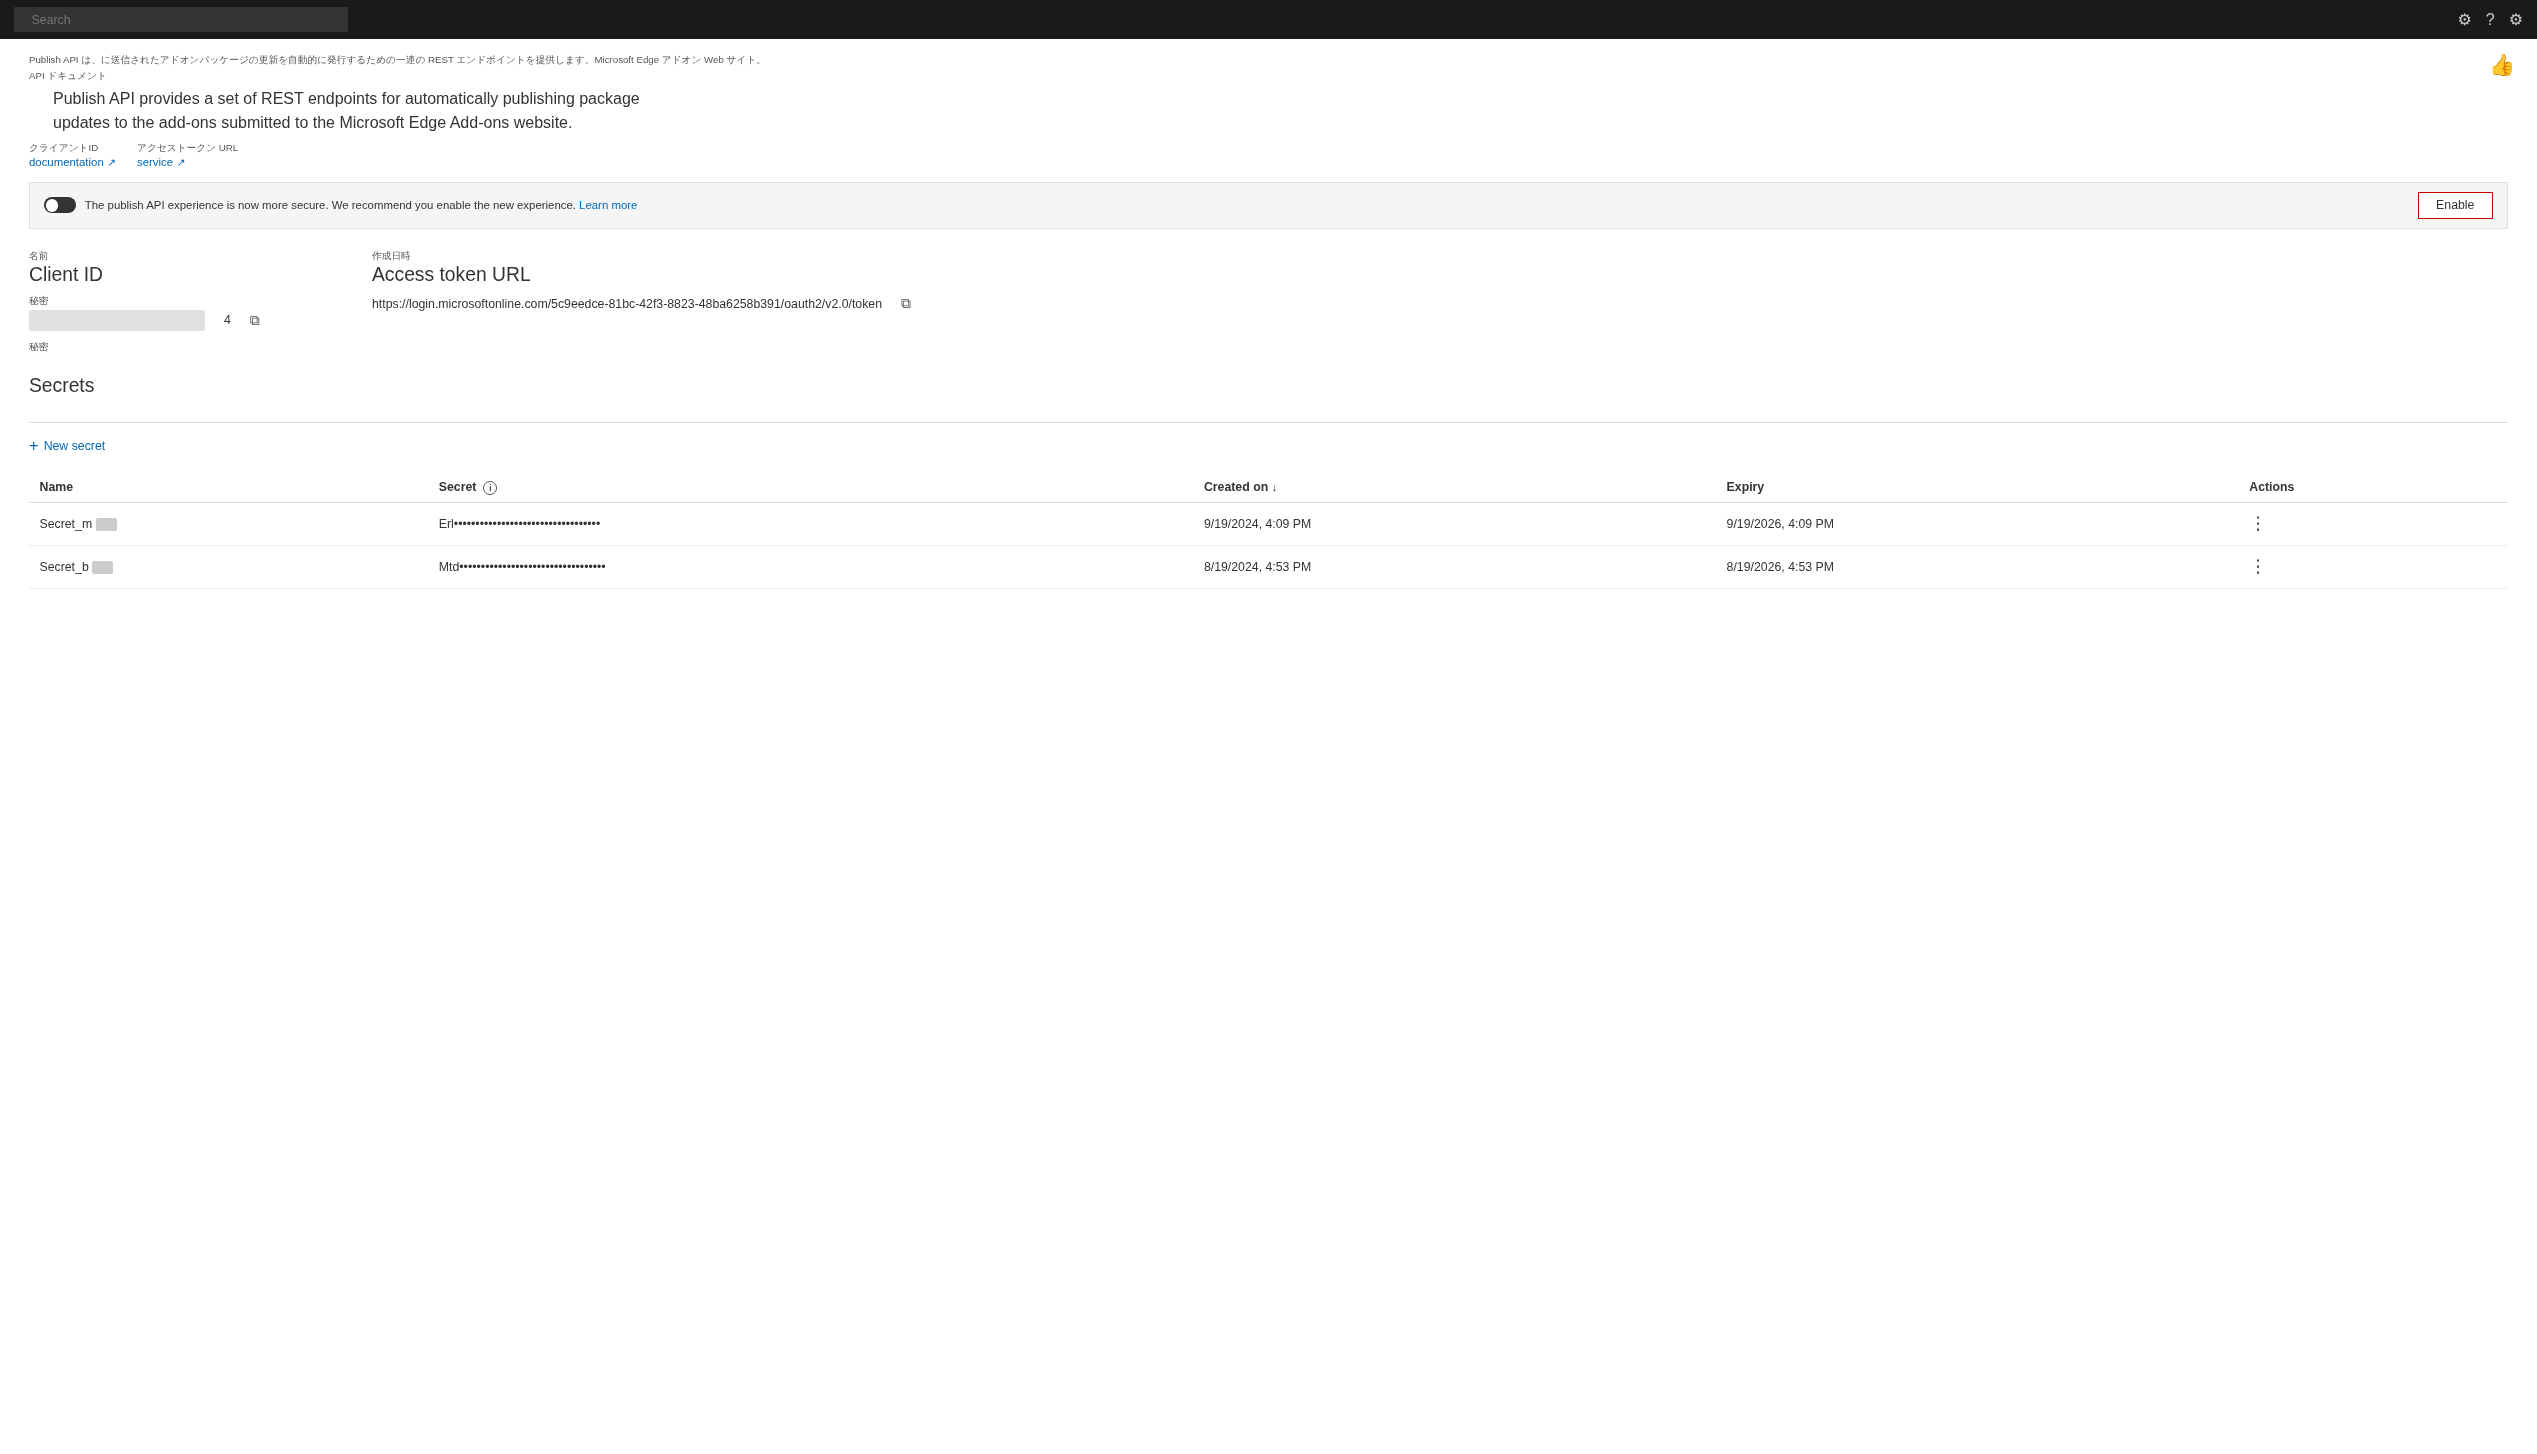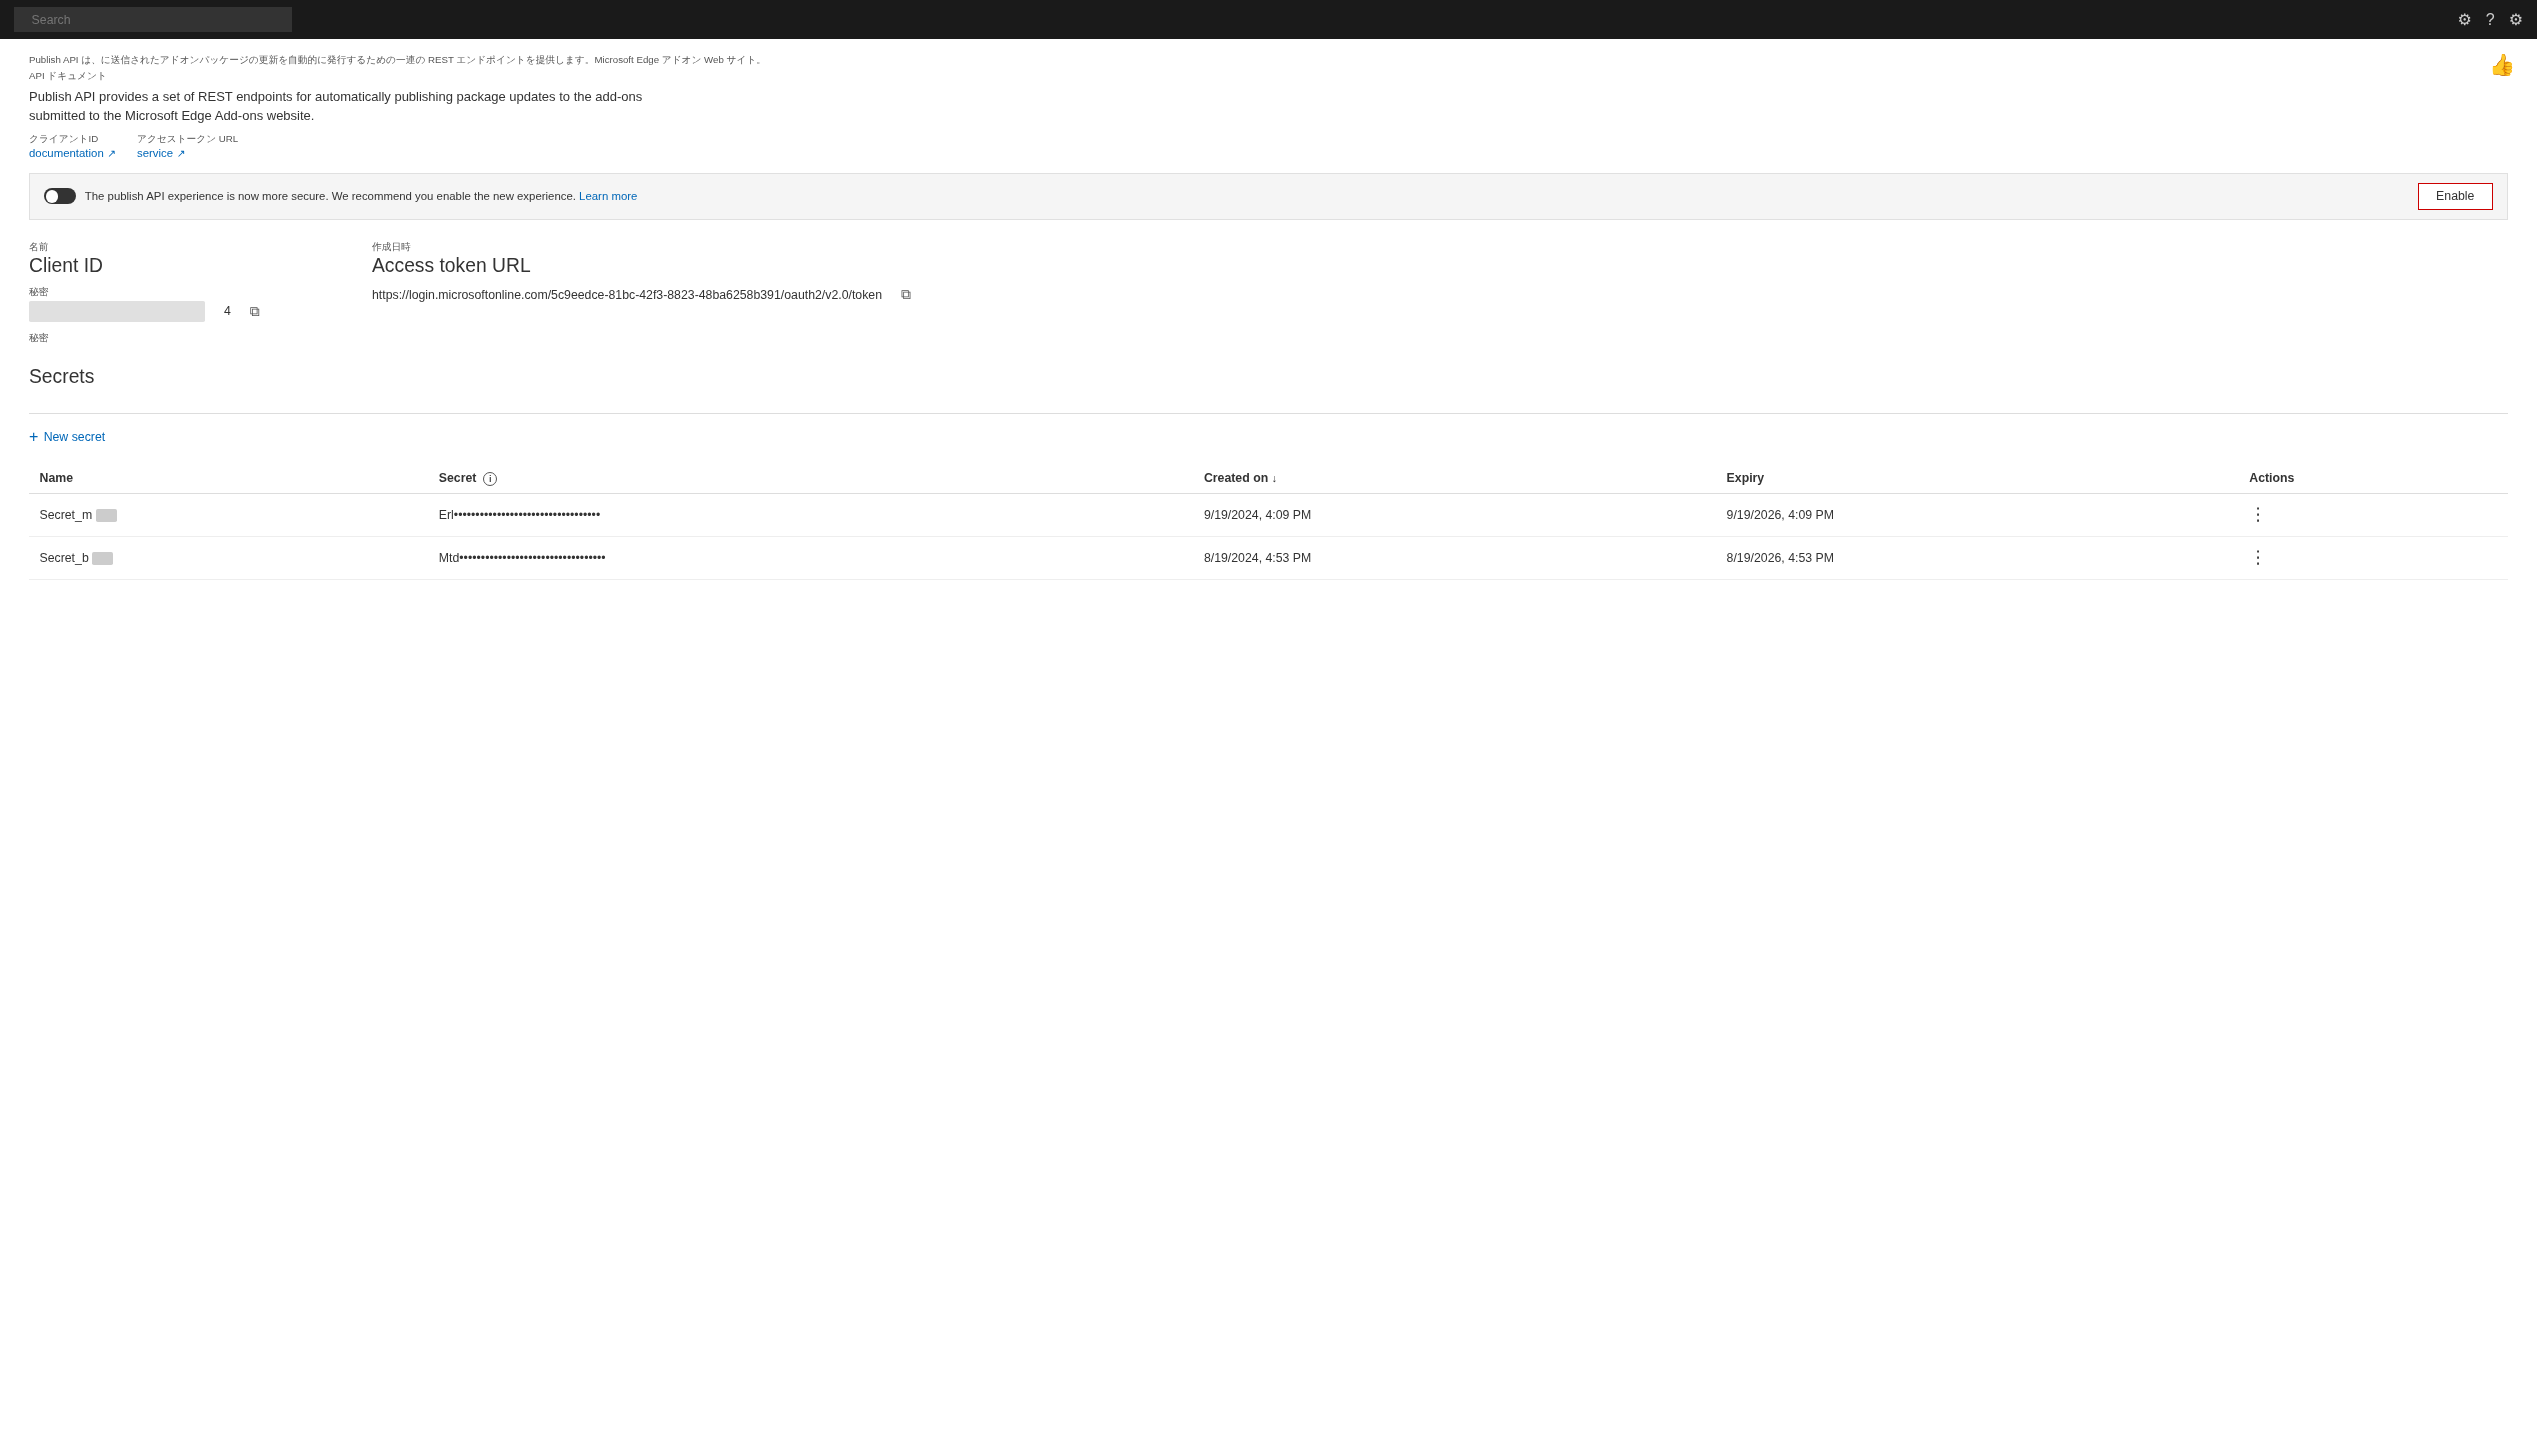--- a/index.html
+++ b/index.html
@@ -15,21 +15,21 @@
       display: flex;
       align-items: center;
       padding: 0 14px;
       justify-content: space-between;
     }
     .search-bar {
       background: #333;
       border: none;
       color: #fff;
       padding: 5.3px 17.6px;
-      width: 278px;
+      width: 334px;
       font-size: 12.3px;
     }
     .top-icons {
       display: flex;
       gap: 14px;
       align-items: center;
     }
     .top-icon {
       color: #ccc;
       font-size: 16px;
@@ -43,25 +43,26 @@
       color: #555;
       margin-bottom: 3.5px;
       line-height: 1.4;
     }
     .api-doc-label {
       font-size: 9.7px;
       color: #555;
       margin-bottom: 3.5px;
     }
     .description-big {
-      font-size: 13px;
+      font-size: 16px;
       color: #333;
       margin-bottom: 7px;
       line-height: 1.5;
       max-width: 615px;
+      margin-left: 24px;
     }
     .links-row {
       display: flex;
       gap: 21px;
       margin-bottom: 14px;
       align-items: center;
     }
     .link-item {
       display: flex;
       align-items: center;

